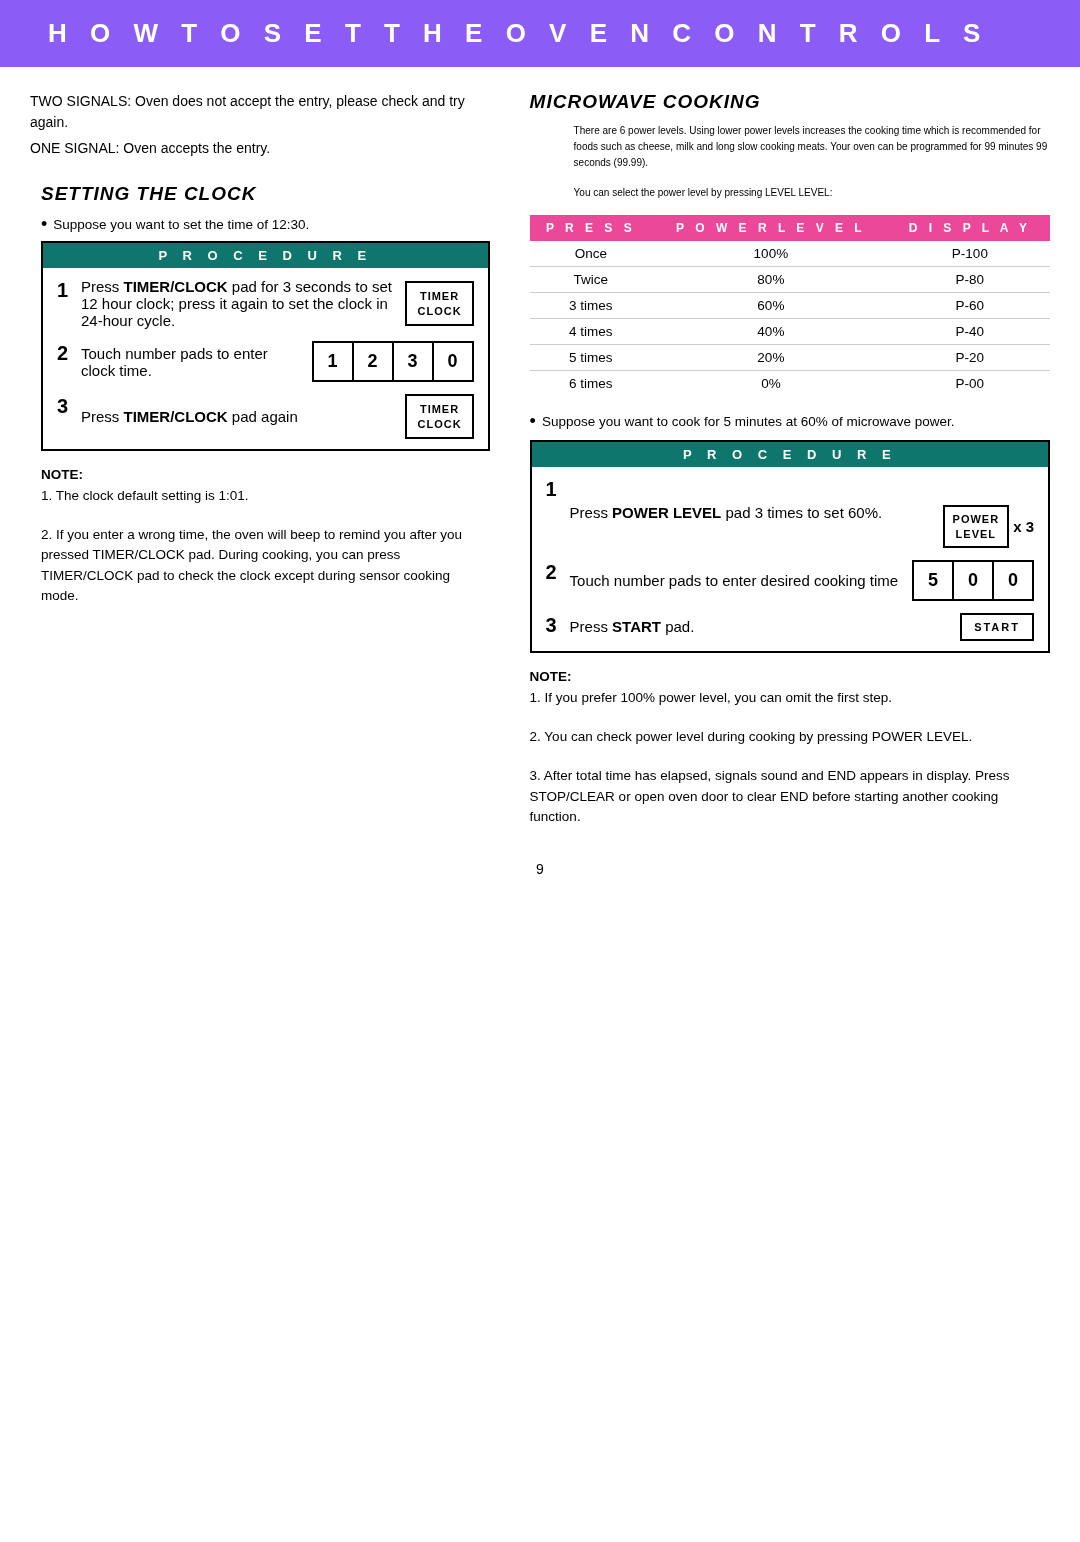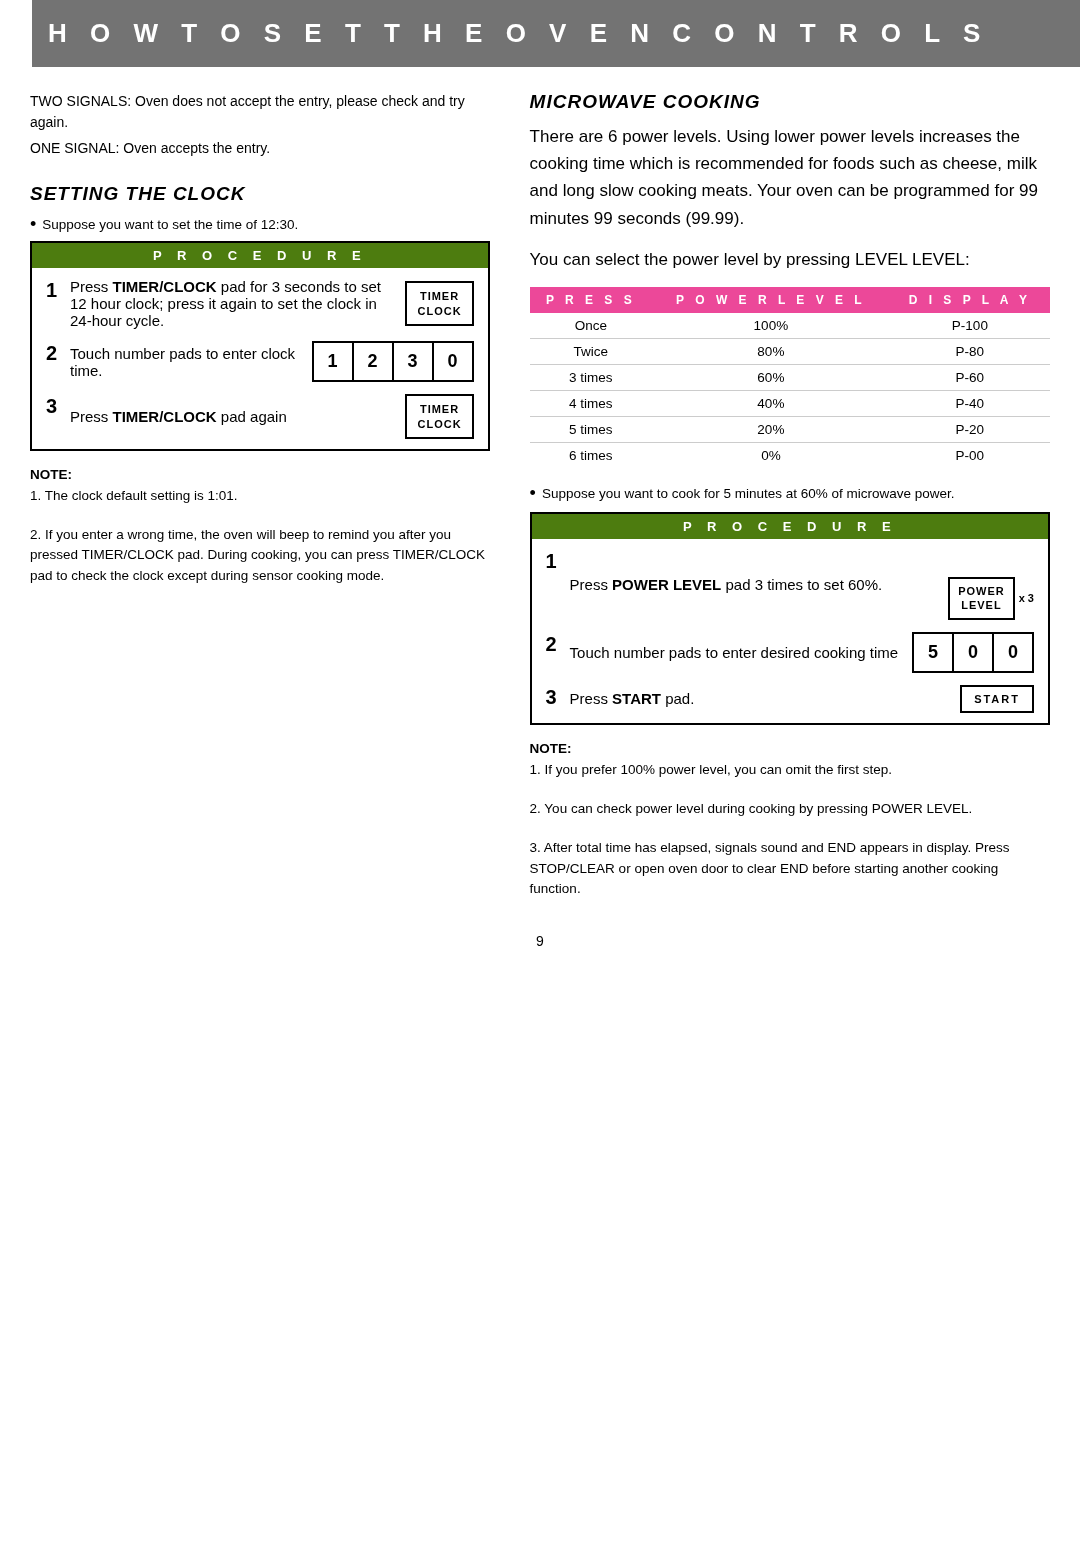--- a/index.html
+++ b/index.html
@@ -8,29 +8,28 @@
       background: #fff;
       width: 1080px;
       min-height: 1542px;
       font-size: 15px;
       color: #000;
       padding: 0;
     }
 
     
     .page-header {
-      background: #737373;
+      background: #8b5cf6;
       color: #fff;
-      padding: 18px 16px;
+      padding: 18px 48px;
       letter-spacing: 8px;
       font-size: 26px;
       font-weight: bold;
       text-transform: uppercase;
       margin-bottom: 24px;
-      margin-left: 32px;
     }
 
     .main-content {
       display: flex;
       gap: 0;
       padding: 0 30px;
     }
 
     .left-col {
       width: 48%;
@@ -70,21 +69,21 @@
       line-height: 1.5;
     }
 
     
     .procedure-box {
       border: 2px solid #000;
       margin-bottom: 16px;
     }
 
     .procedure-header {
-      background: #4d7c0f;
+      background: #0f766e;
       color: #fff;
       text-align: center;
       padding: 5px;
       font-size: 13px;
       letter-spacing: 6px;
       font-weight: bold;
       text-transform: uppercase;
     }
 
     .procedure-content {
@@ -161,23 +160,24 @@
       line-height: 1.5;
     }
 
     .bullet-dot {
       font-size: 18px;
       line-height: 1.1;
     }
 
     
     .microwave-desc {
-      font-size: 17px;
+      font-size: 10px;
       line-height: 1.6;
       margin-bottom: 14px;
+      margin-left: 44px;
     }
 
     
     .power-table {
       width: 100%;
       border-collapse: collapse;
       margin-bottom: 16px;
     }
 
     .power-table thead tr {
@@ -219,38 +219,39 @@
       text-align: center;
       font-size: 11px;
       font-weight: 900;
       text-transform: uppercase;
       letter-spacing: 1px;
       min-width: 55px;
       line-height: 1.3;
     }
 
     .x3-label {
-      font-size: 11px;
+      font-size: 15px;
       font-weight: bold;
       text-align: right;
     }
 
     .start-button-box {
       border: 2px solid #000;
       padding: 6px 12px;
       text-align: center;
       font-size: 11px;
       font-weight: 900;
       text-transform: uppercase;
       letter-spacing: 2px;
       min-width: 65px;
     }
 
     .setting-clock-section {
       margin-top: 8px;
+      margin-left: 11px;
     }
 
     .top-note {
       margin-bottom: 6px;
     }
 
     .procedure-step-inner {
       display: flex;
       align-items: center;
       gap: 10px;

